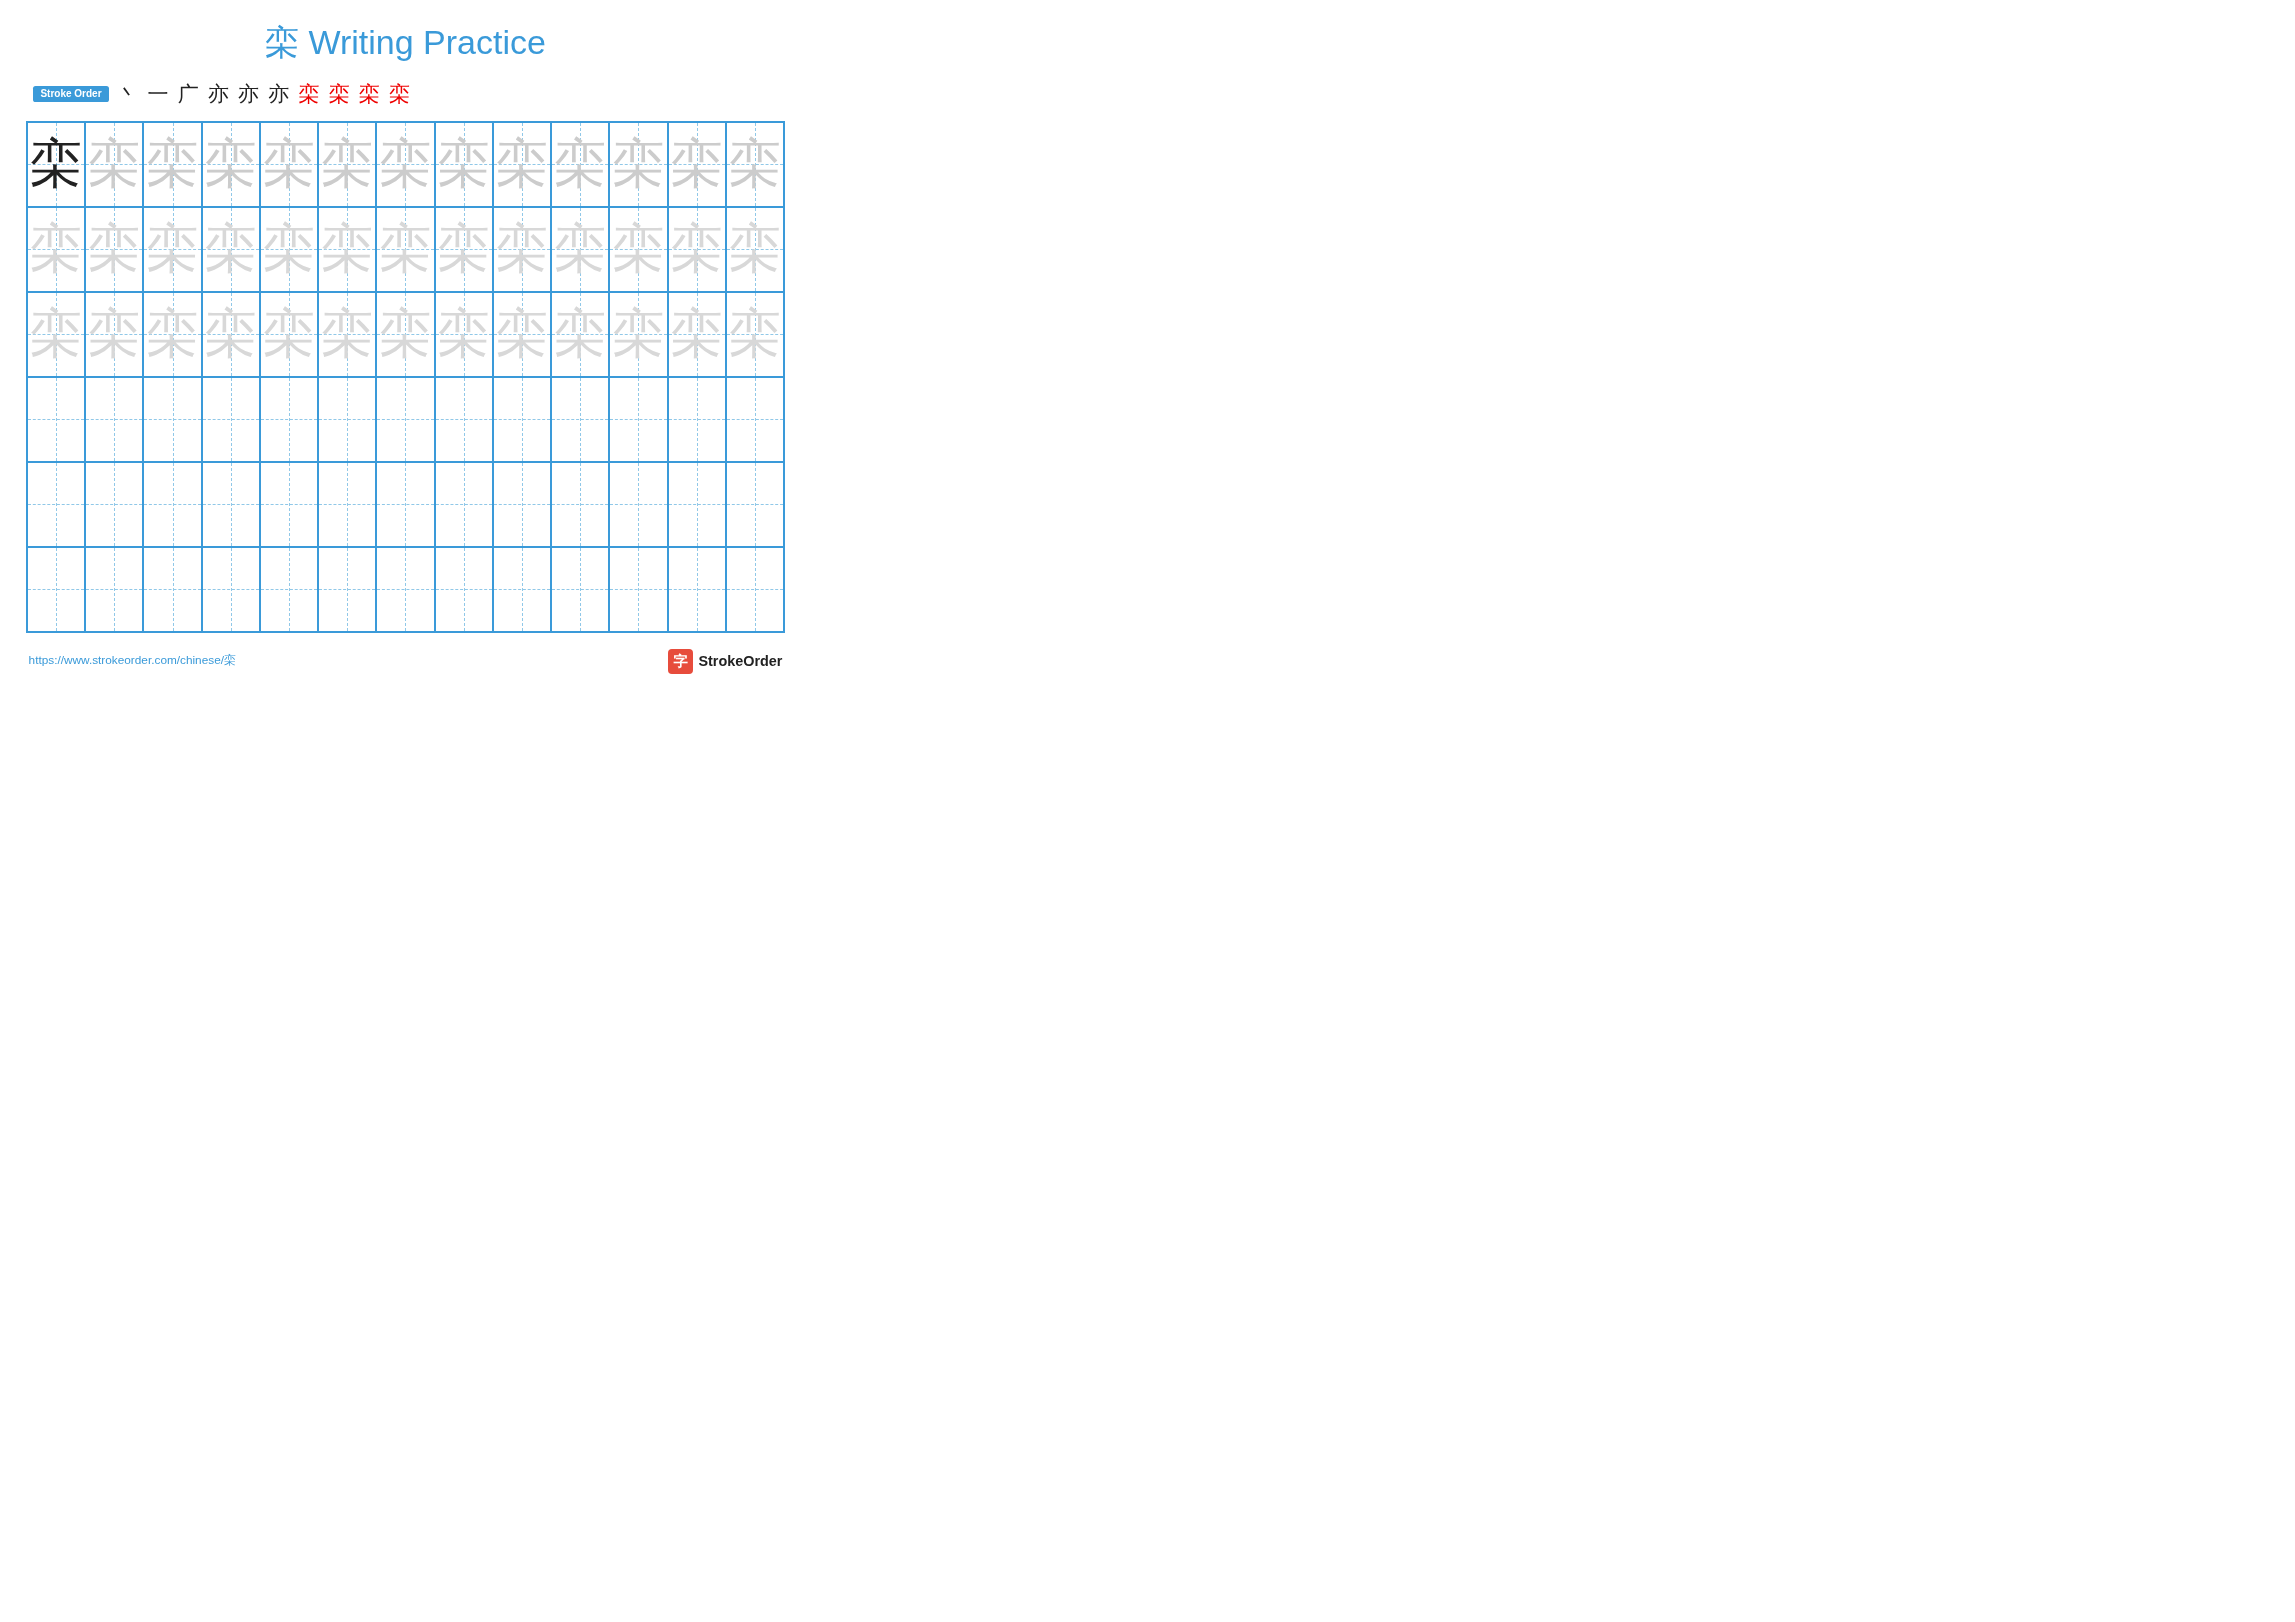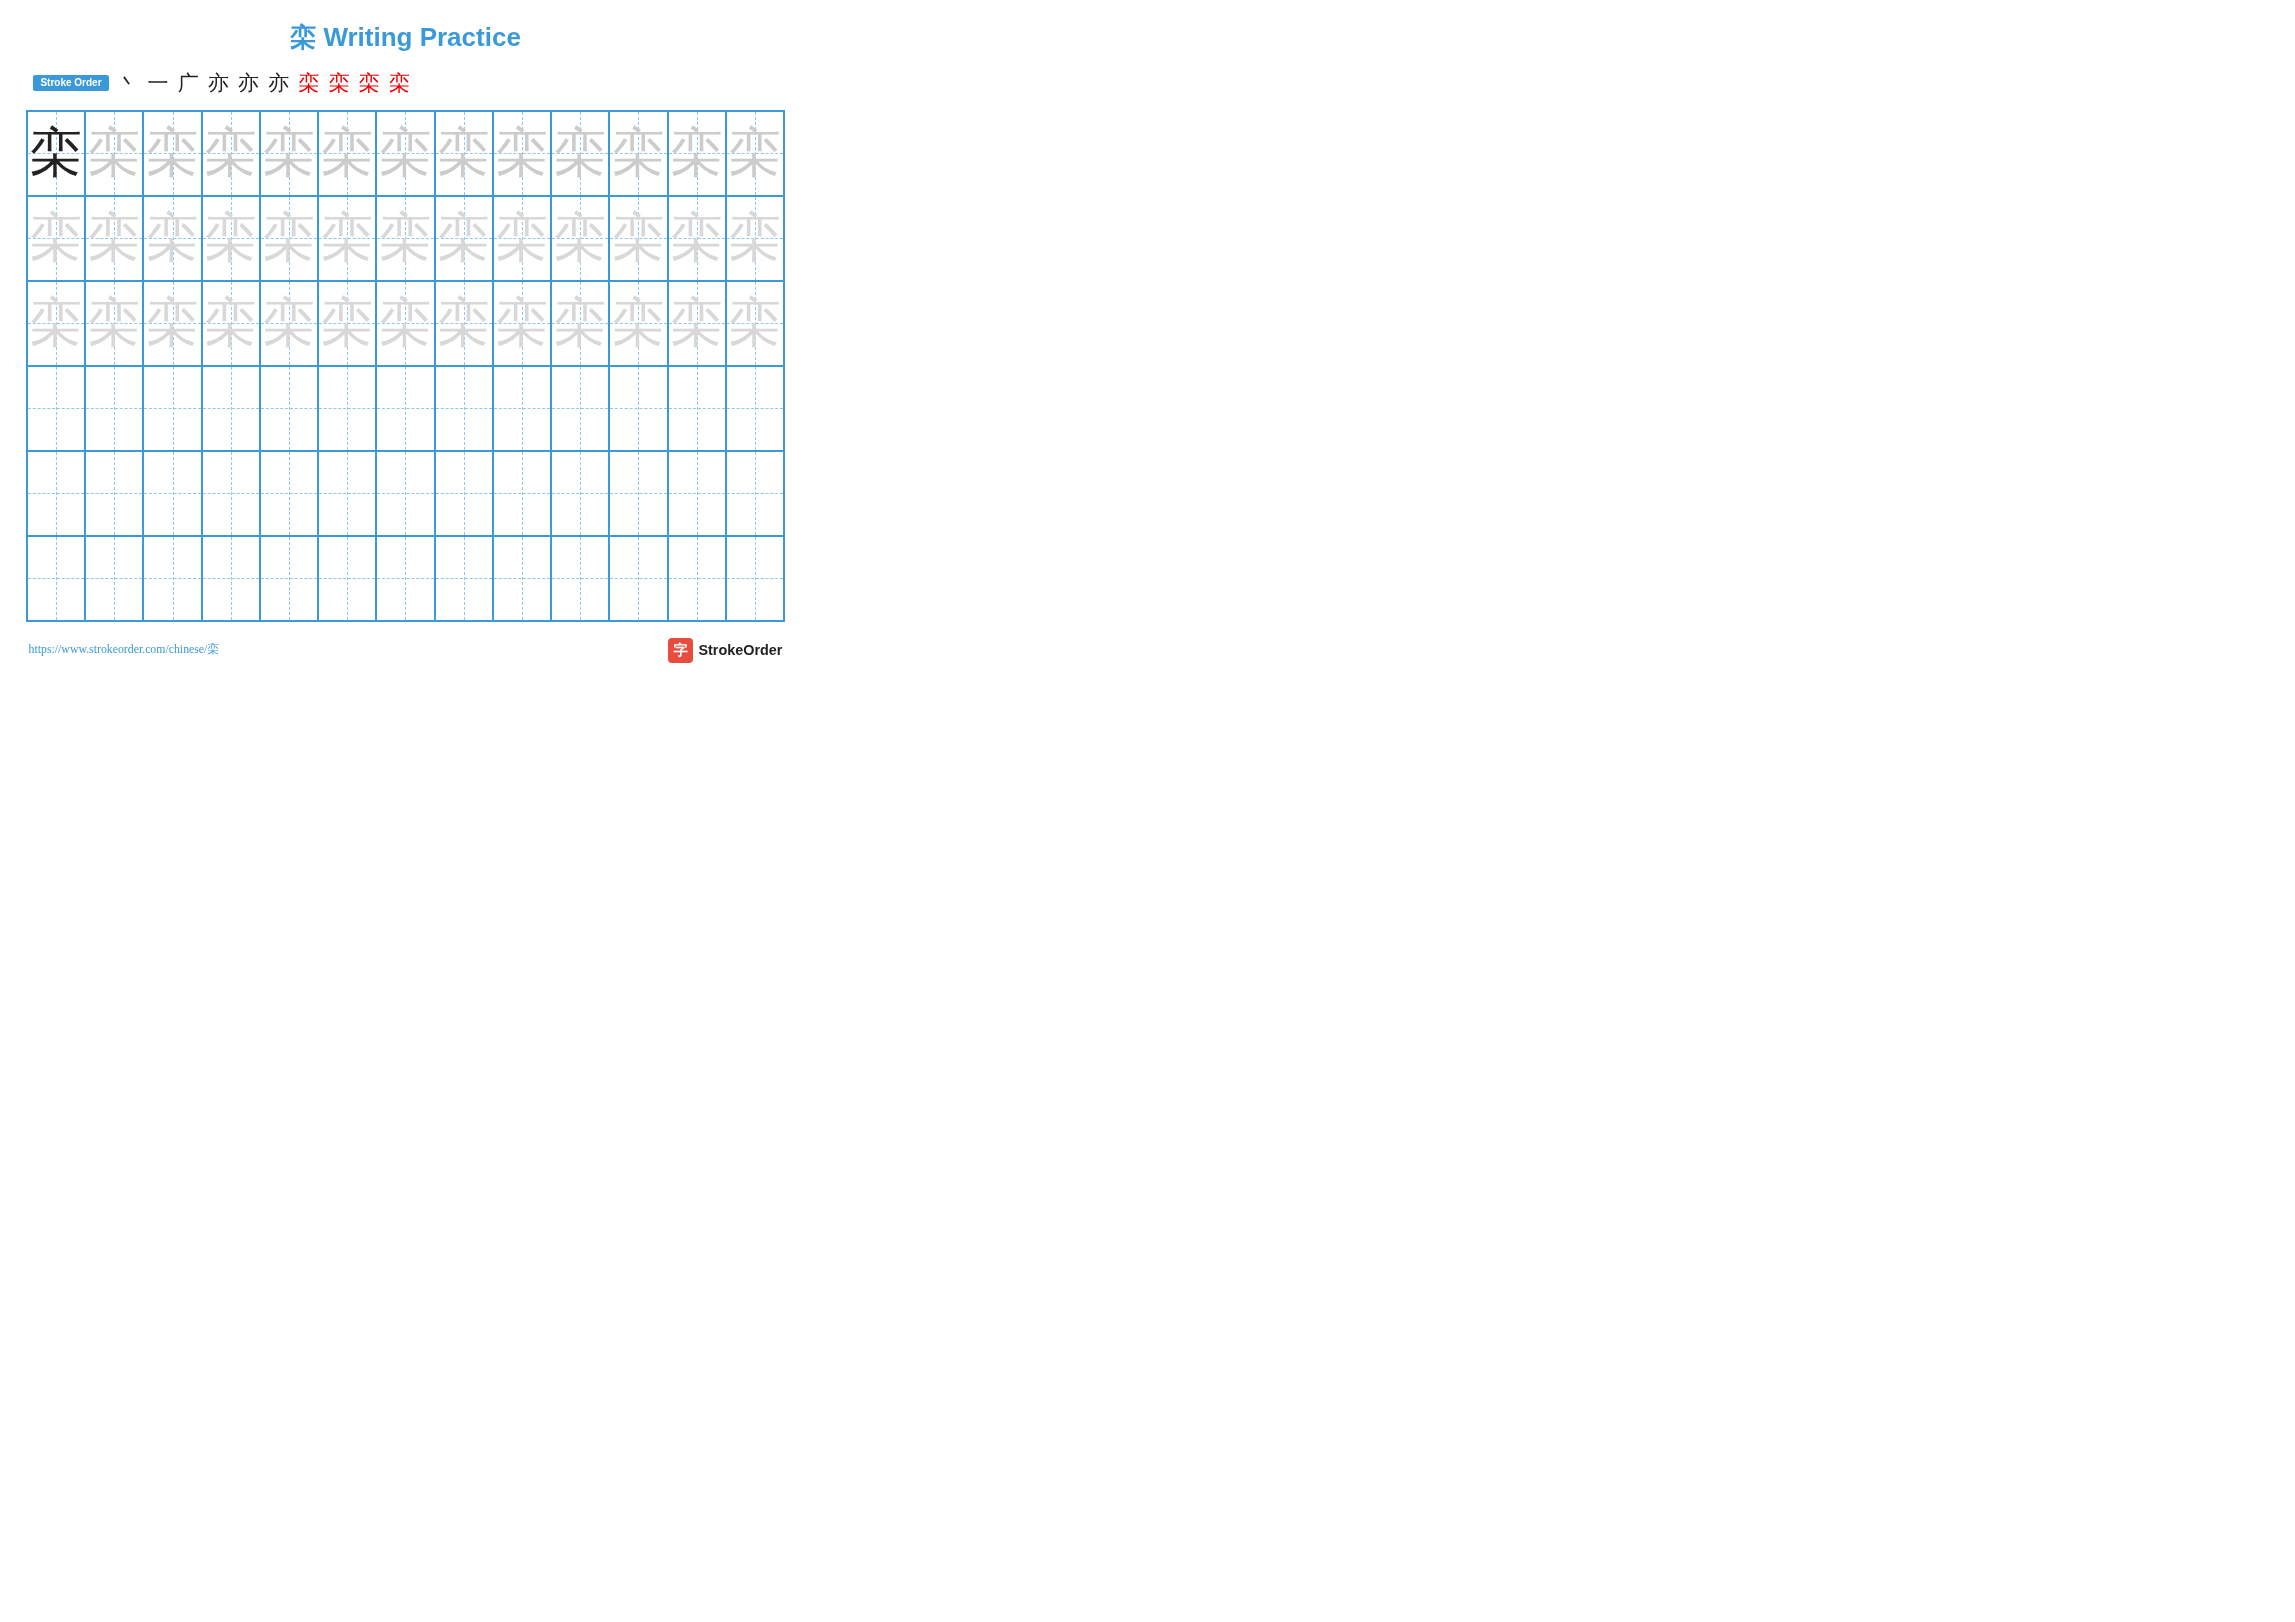--- a/index.html
+++ b/index.html
@@ -8,22 +8,22 @@
       font-family: serif;
       width: 811px;
       min-height: 574px;
       padding: 19.6px 26px;
       position: relative;
     }
 
     
     .page-title {
       text-align: center;
-      font-size: 26px;
-      font-weight: bold;
+      font-size: 34px;
+      font-weight: normal;
       color: #3a9ad9;
       margin-bottom: 14.4px;
       font-family: Arial, sans-serif;
     }
 
     
     .stroke-order-row {
       display: flex;
       align-items: center;
       gap: 7.9px;
@@ -122,21 +122,21 @@
     .footer {
       display: flex;
       justify-content: space-between;
       align-items: center;
       margin-top: 15.7px;
       padding: 0 2.6px;
     }
     .footer-url {
       color: #3a9ad9;
       font-size: 11.8px;
-      font-family: Liberation Serif, serif;
+      font-family: Liberation Sans, sans-serif;
     }
     .footer-brand {
       display: flex;
       align-items: center;
       gap: 5.2px;
       font-size: 14.4px;
       font-weight: bold;
       color: #222;
       font-family: Arial, sans-serif;
     }

